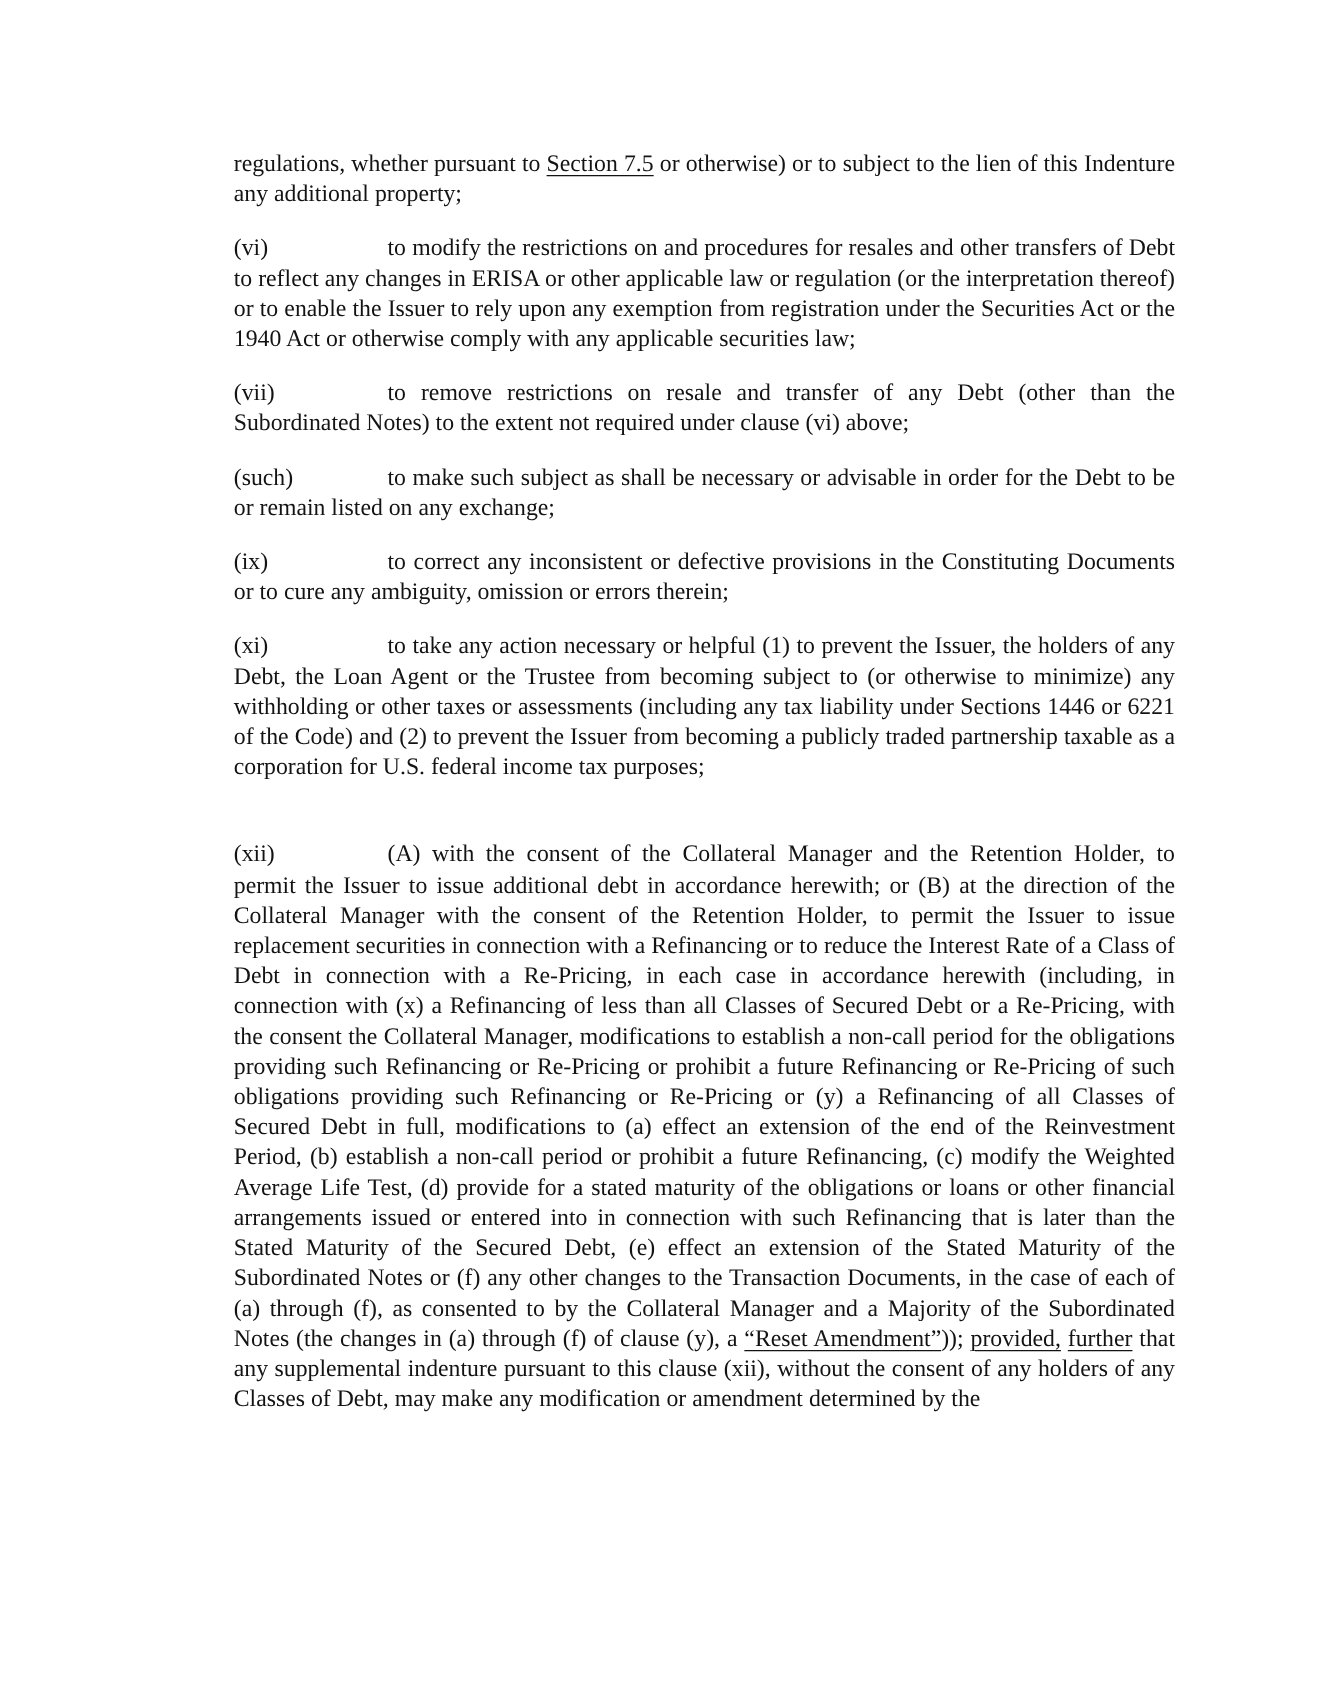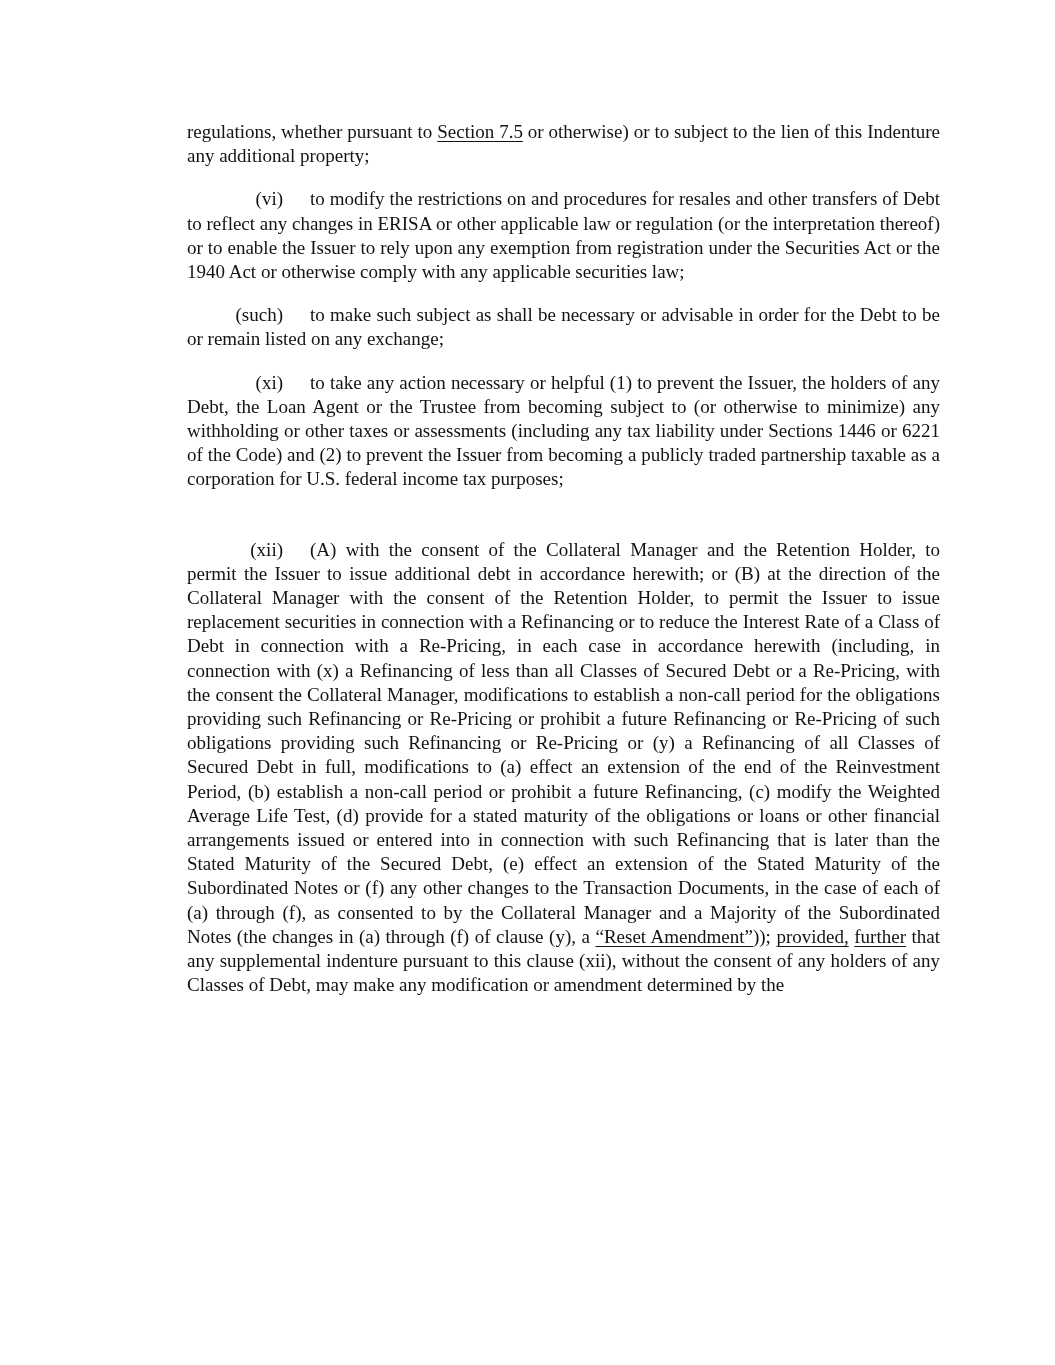--- a/index.html
+++ b/index.html
@@ -26,21 +26,21 @@
     margin: 0 0 19px 0;
     font-size: 19px;
     line-height: 24.2px;
     text-align: justify;
     text-justify: inter-word;
   }
   .para:last-child { margin-bottom: 0; margin-top: 46px; }
   .num {
     display: inline-block;
     width: 96px;
-    text-align: right;
+    text-align: left;
     margin-right: 27px;
     white-space: pre;
   }
   .u {
     text-decoration: underline;
     text-decoration-thickness: 1.4px;
     text-underline-offset: 2.5px;
   }
   .footer-line1 {
     position: absolute;
@@ -72,20 +72,22 @@
     color: #131313;
   }
 </style>
 </head>
 <body>
 
 <div class="page">
   <div class="content">
       <p class="para"><span class="">regulations, whether pursuant to </span><span class="u">Section 7.5</span><span class=""> or otherwise) or to subject to the lien of this Indenture any additional property;</span></p>
       <p class="para numbered"><span class="num">(vi)</span><span class="">to modify the restrictions on and procedures for resales and other transfers of Debt to reflect any changes in ERISA or other applicable law or regulation (or the interpretation thereof) or to enable the Issuer to rely upon any exemption from registration under the Securities Act or the 1940 Act or otherwise comply with any applicable securities law;</span></p>
+      <p class="para numbered"><span class="num">(vii)</span><span class="">to remove restrictions on resale and transfer of any Debt (other than the Subordinated Notes) to the extent not required under clause (vi) above;</span></p>
       <p class="para numbered"><span class="num">(such)</span><span class="">to make such subject as shall be necessary or advisable in order for the Debt to be or remain listed on any exchange;</span></p>
+      <p class="para numbered"><span class="num">(ix)</span><span class="">to correct any inconsistent or defective provisions in the Constituting Documents or to cure any ambiguity, omission or errors therein;</span></p>
       <p class="para numbered"><span class="num">(xi)</span><span class="">to take any action necessary or helpful (1) to prevent the Issuer, the holders of any Debt, the Loan Agent or the Trustee from becoming subject to (or otherwise to minimize) any withholding or other taxes or assessments (including any tax liability under Sections 1446 or 6221 of the Code) and (2) to prevent the Issuer from becoming a publicly traded partnership taxable as a corporation for U.S. federal income tax purposes;</span></p>
       <p class="para numbered"><span class="num">(xii)</span><span class="">(A) with the consent of the Collateral Manager and the Retention Holder, to permit the Issuer to issue additional debt in accordance herewith; or (B) at the direction of the Collateral Manager with the consent of the Retention Holder, to permit the Issuer to issue replacement securities in connection with a Refinancing or to reduce the Interest Rate of a Class of Debt in connection with a Re-Pricing, in each case in accordance herewith (including, in connection with (x) a Refinancing of less than all Classes of Secured Debt or a Re-Pricing, with the consent the Collateral Manager, modifications to establish a non-call period for the obligations providing such Refinancing or Re-Pricing or prohibit a future Refinancing or Re-Pricing of such obligations providing such Refinancing or Re-Pricing or (y) a Refinancing of all Classes of Secured Debt in full, modifications to (a) effect an extension of the end of the Reinvestment Period, (b) establish a non-call period or prohibit a future Refinancing, (c) modify the Weighted Average Life Test, (d) provide for a stated maturity of the obligations or loans or other financial arrangements issued or entered into in connection with such Refinancing that is later than the Stated Maturity of the Secured Debt, (e) effect an extension of the Stated Maturity of the Subordinated Notes or (f) any other changes to the Transaction Documents, in the case of each of (a) through (f), as consented to by the Collateral Manager and a Majority of the Subordinated Notes (the changes in (a) through (f) of clause (y), a </span><span class="u">“Reset Amendment”</span><span class="">)); </span><span class="u">provided,</span><span class=""> </span><span class="u">further</span><span class=""> that any supplemental indenture pursuant to this clause (xii), without the consent of any holders of any Classes of Debt, may make any modification or amendment determined by the</span></p>
     </div>
   <div class="footer-line1">USActive 57779863.5</div>
   <div class="footer-line2">47427296.1</div>
   <div class="page-number">-221-</div>
 </div>
 
 </body></html>

